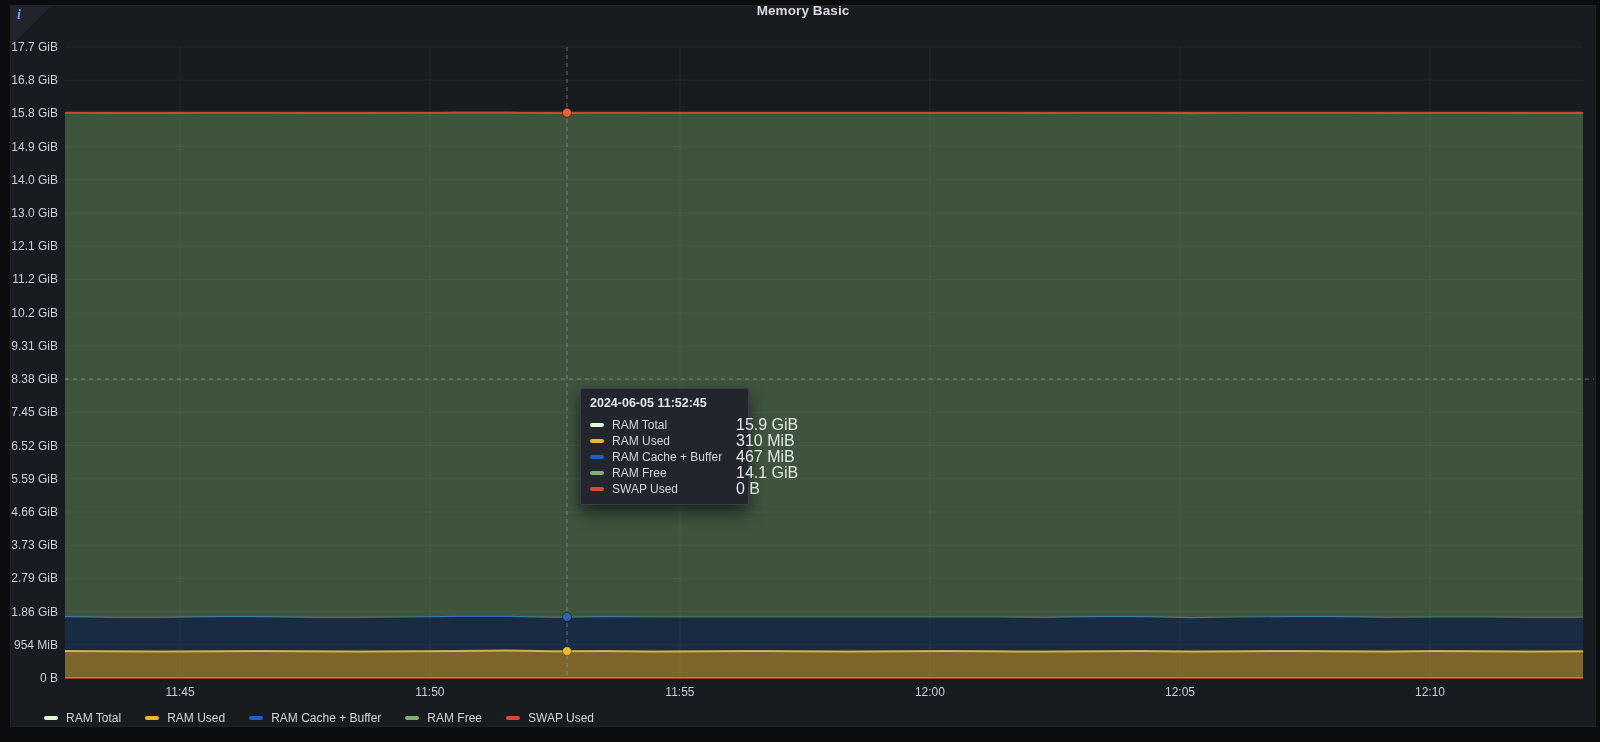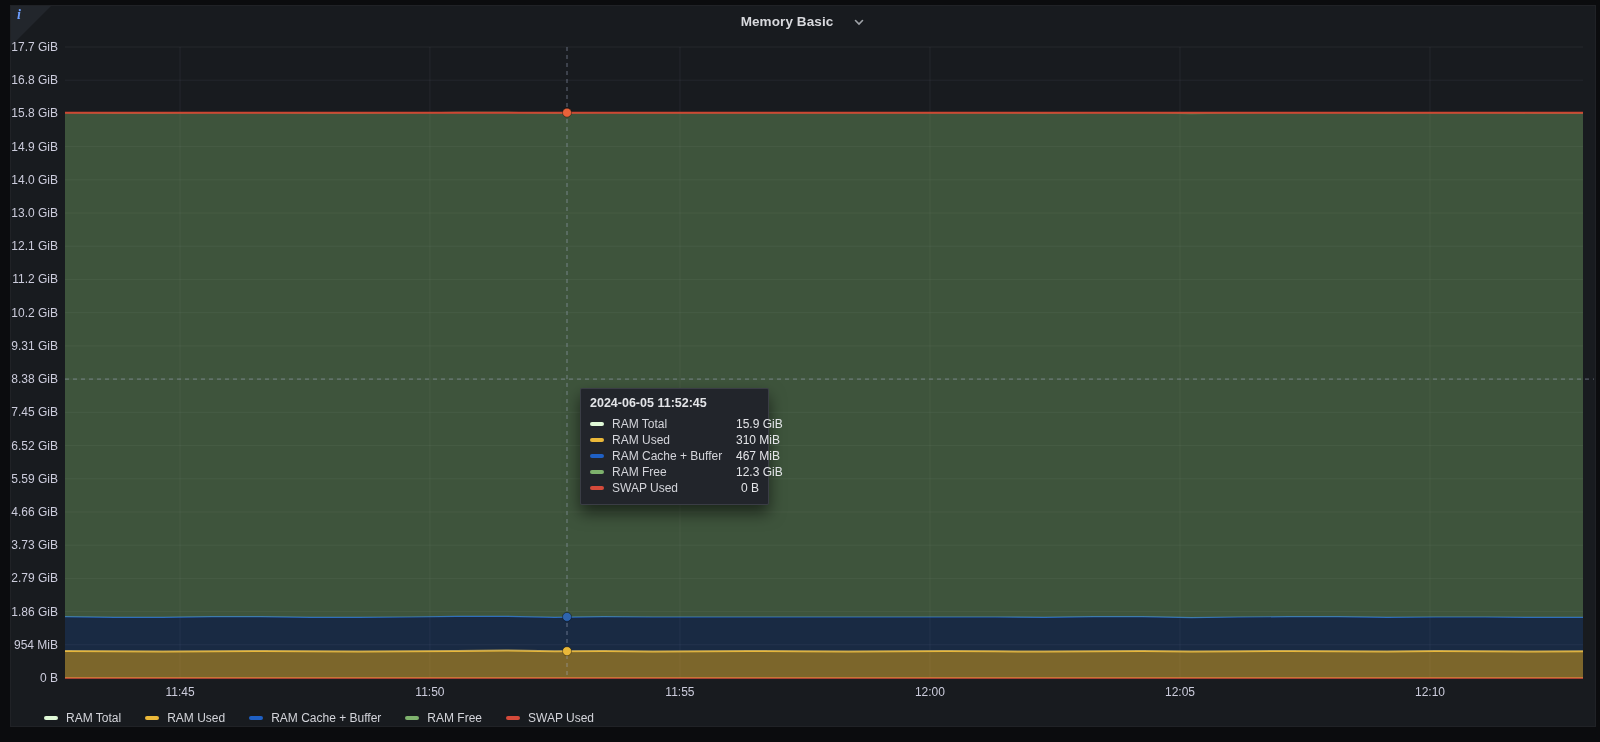--- a/index.html
+++ b/index.html
@@ -4,33 +4,33 @@
 <style>
   html,body{margin:0;padding:0;width:1600px;height:742px;background:#0b0c0e;overflow:hidden;
     font-family:"Liberation Sans",sans-serif;-webkit-font-smoothing:antialiased;}
   .panel{position:absolute;left:10px;top:5px;width:1586px;height:722px;background:#181b1f;
     border:1px solid #202226;box-sizing:border-box;}
   .corner-fold{position:absolute;left:0;top:0;width:0;height:0;
     border-top:40px solid #22262c;border-right:40px solid transparent;cursor:pointer;}
   .corner-i{position:absolute;left:6px;top:2px;color:#6e9fff;font-family:"Liberation Serif",serif;
     font-style:italic;font-weight:bold;font-size:14px;line-height:14px;}
   .panel-header{position:absolute;left:0;top:0;width:100%;height:30px;display:flex;
-    align-items:center;justify-content:center;gap:20px;cursor:pointer;}
+    align-items:center;justify-content:center;gap:20px;cursor:pointer;flex-direction:column;}
   .panel-title{color:#d8d9dd;font-size:13.5px;font-weight:700;letter-spacing:.1px;}
   .chev{width:12px;height:12px;margin-top:2px;}
   svg.plot{position:absolute;left:0;top:0;}
   svg text{font-family:"Liberation Sans",sans-serif;}
-  .tooltip{position:absolute;left:580px;top:388px;width:189px;background:#22252b;
+  .tooltip{position:absolute;left:580px;top:388px;width:169px;background:#22252b;
     border:1px solid rgba(204,204,220,0.15);border-radius:2px;
     box-shadow:0 8px 16px rgba(0,0,0,0.55);padding:7px 9px 8px 9px;box-sizing:border-box;z-index:5;}
   .tt-head{color:#e3e4e8;font-size:12.5px;font-weight:700;margin-bottom:6px;}
   .tt-row{display:grid;grid-template-columns:22px 124px auto;align-items:center;height:16px;}
   .tt-swatch,.lg-swatch{width:14px;height:4px;border-radius:2px;display:inline-block;}
   .tt-label{color:#d3d4da;font-size:12px;white-space:nowrap;}
-  .tt-value{color:#e3e4e8;font-size:12px;white-space:nowrap;text-align:right;}
+  .tt-value{color:#e3e4e8;font-size:16px;white-space:nowrap;text-align:right;}
   .legend{position:absolute;left:33px;top:703px;height:18px;display:flex;align-items:center;gap:24px;}
   .lg-item{display:flex;align-items:center;gap:8px;cursor:pointer;}
   .lg-label{color:#d3d4da;font-size:12px;font-weight:500;white-space:nowrap;}
 </style>
 </head>
 <body>
 
 <div class="panel">
   <div class="corner-fold"></div>
   <div class="corner-i">i</div>
@@ -148,21 +148,21 @@
         <span class="tt-value">310 MiB</span>
       </div>
       <div class="tt-row">
         <span class="tt-swatch" style="background: rgb(31, 96, 196);"></span>
         <span class="tt-label">RAM Cache + Buffer</span>
         <span class="tt-value">467 MiB</span>
       </div>
       <div class="tt-row">
         <span class="tt-swatch" style="background: rgb(126, 178, 109);"></span>
         <span class="tt-label">RAM Free</span>
-        <span class="tt-value">12.3 GiB</span>
+        <span class="tt-value">14.1 GiB</span>
       </div>
       <div class="tt-row">
         <span class="tt-swatch" style="background: rgb(212, 74, 58);"></span>
         <span class="tt-label">SWAP Used</span>
         <span class="tt-value">0 B</span>
       </div>
     </div>
 </div>
 
 </body></html>

